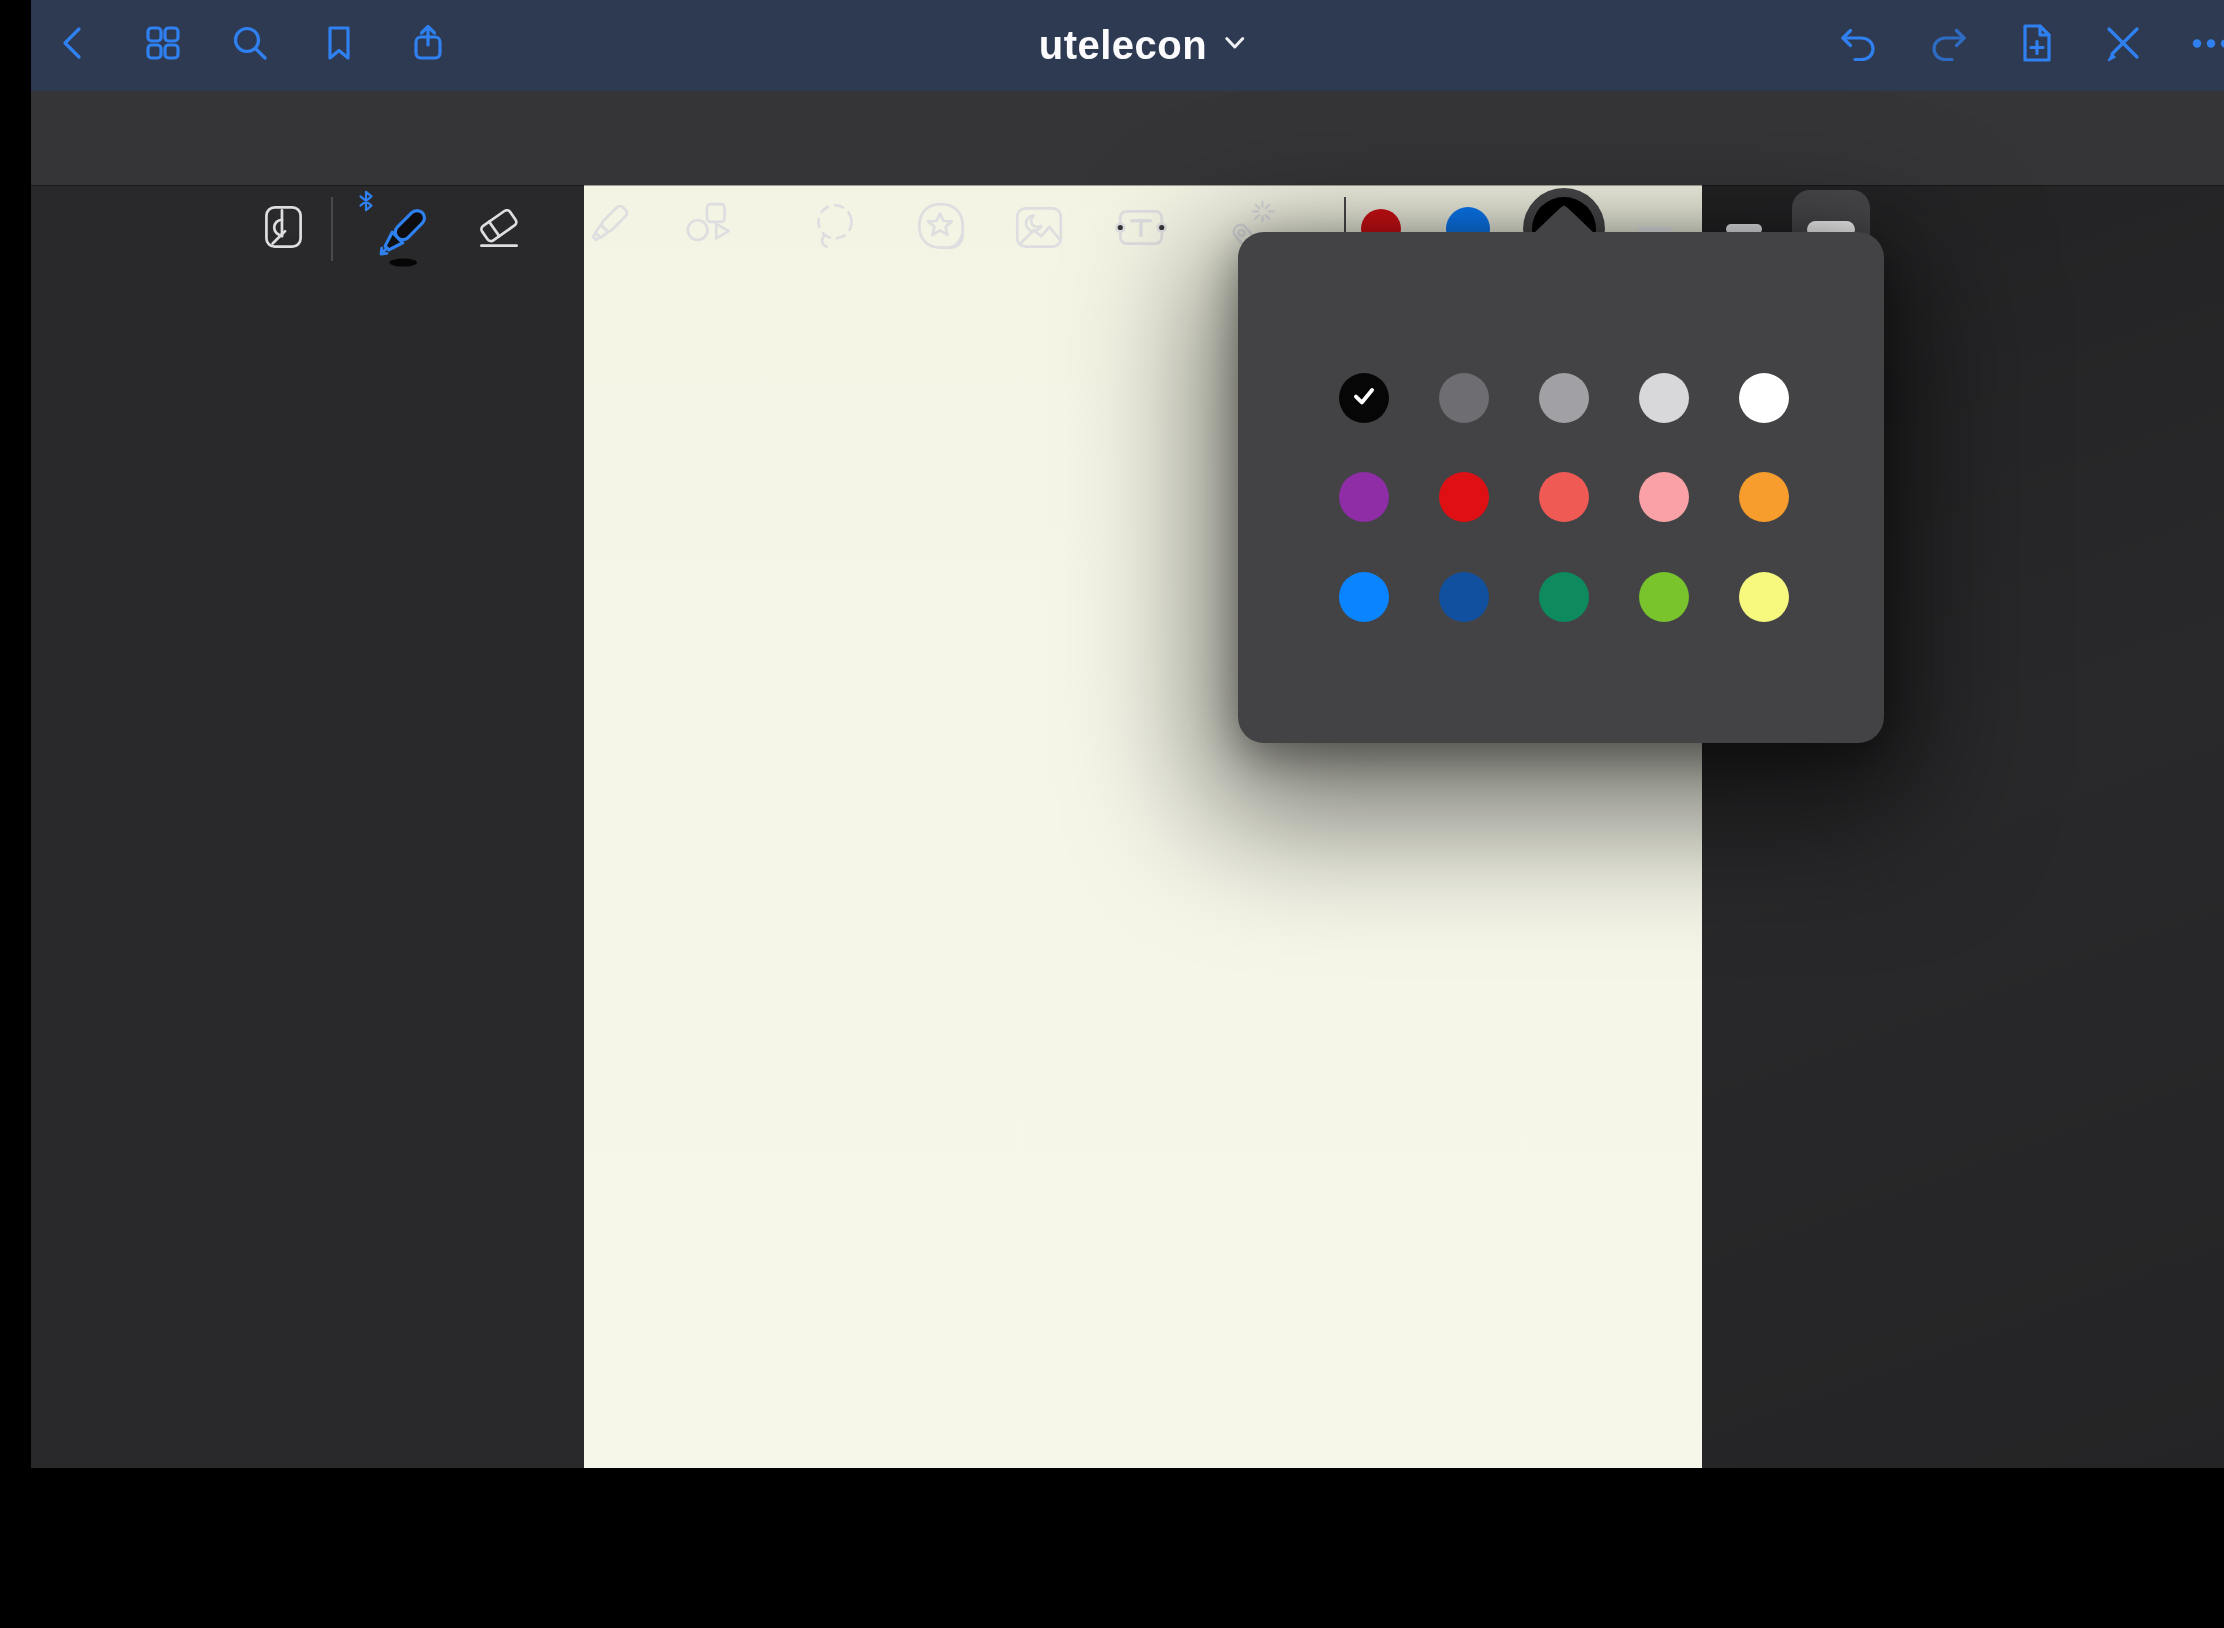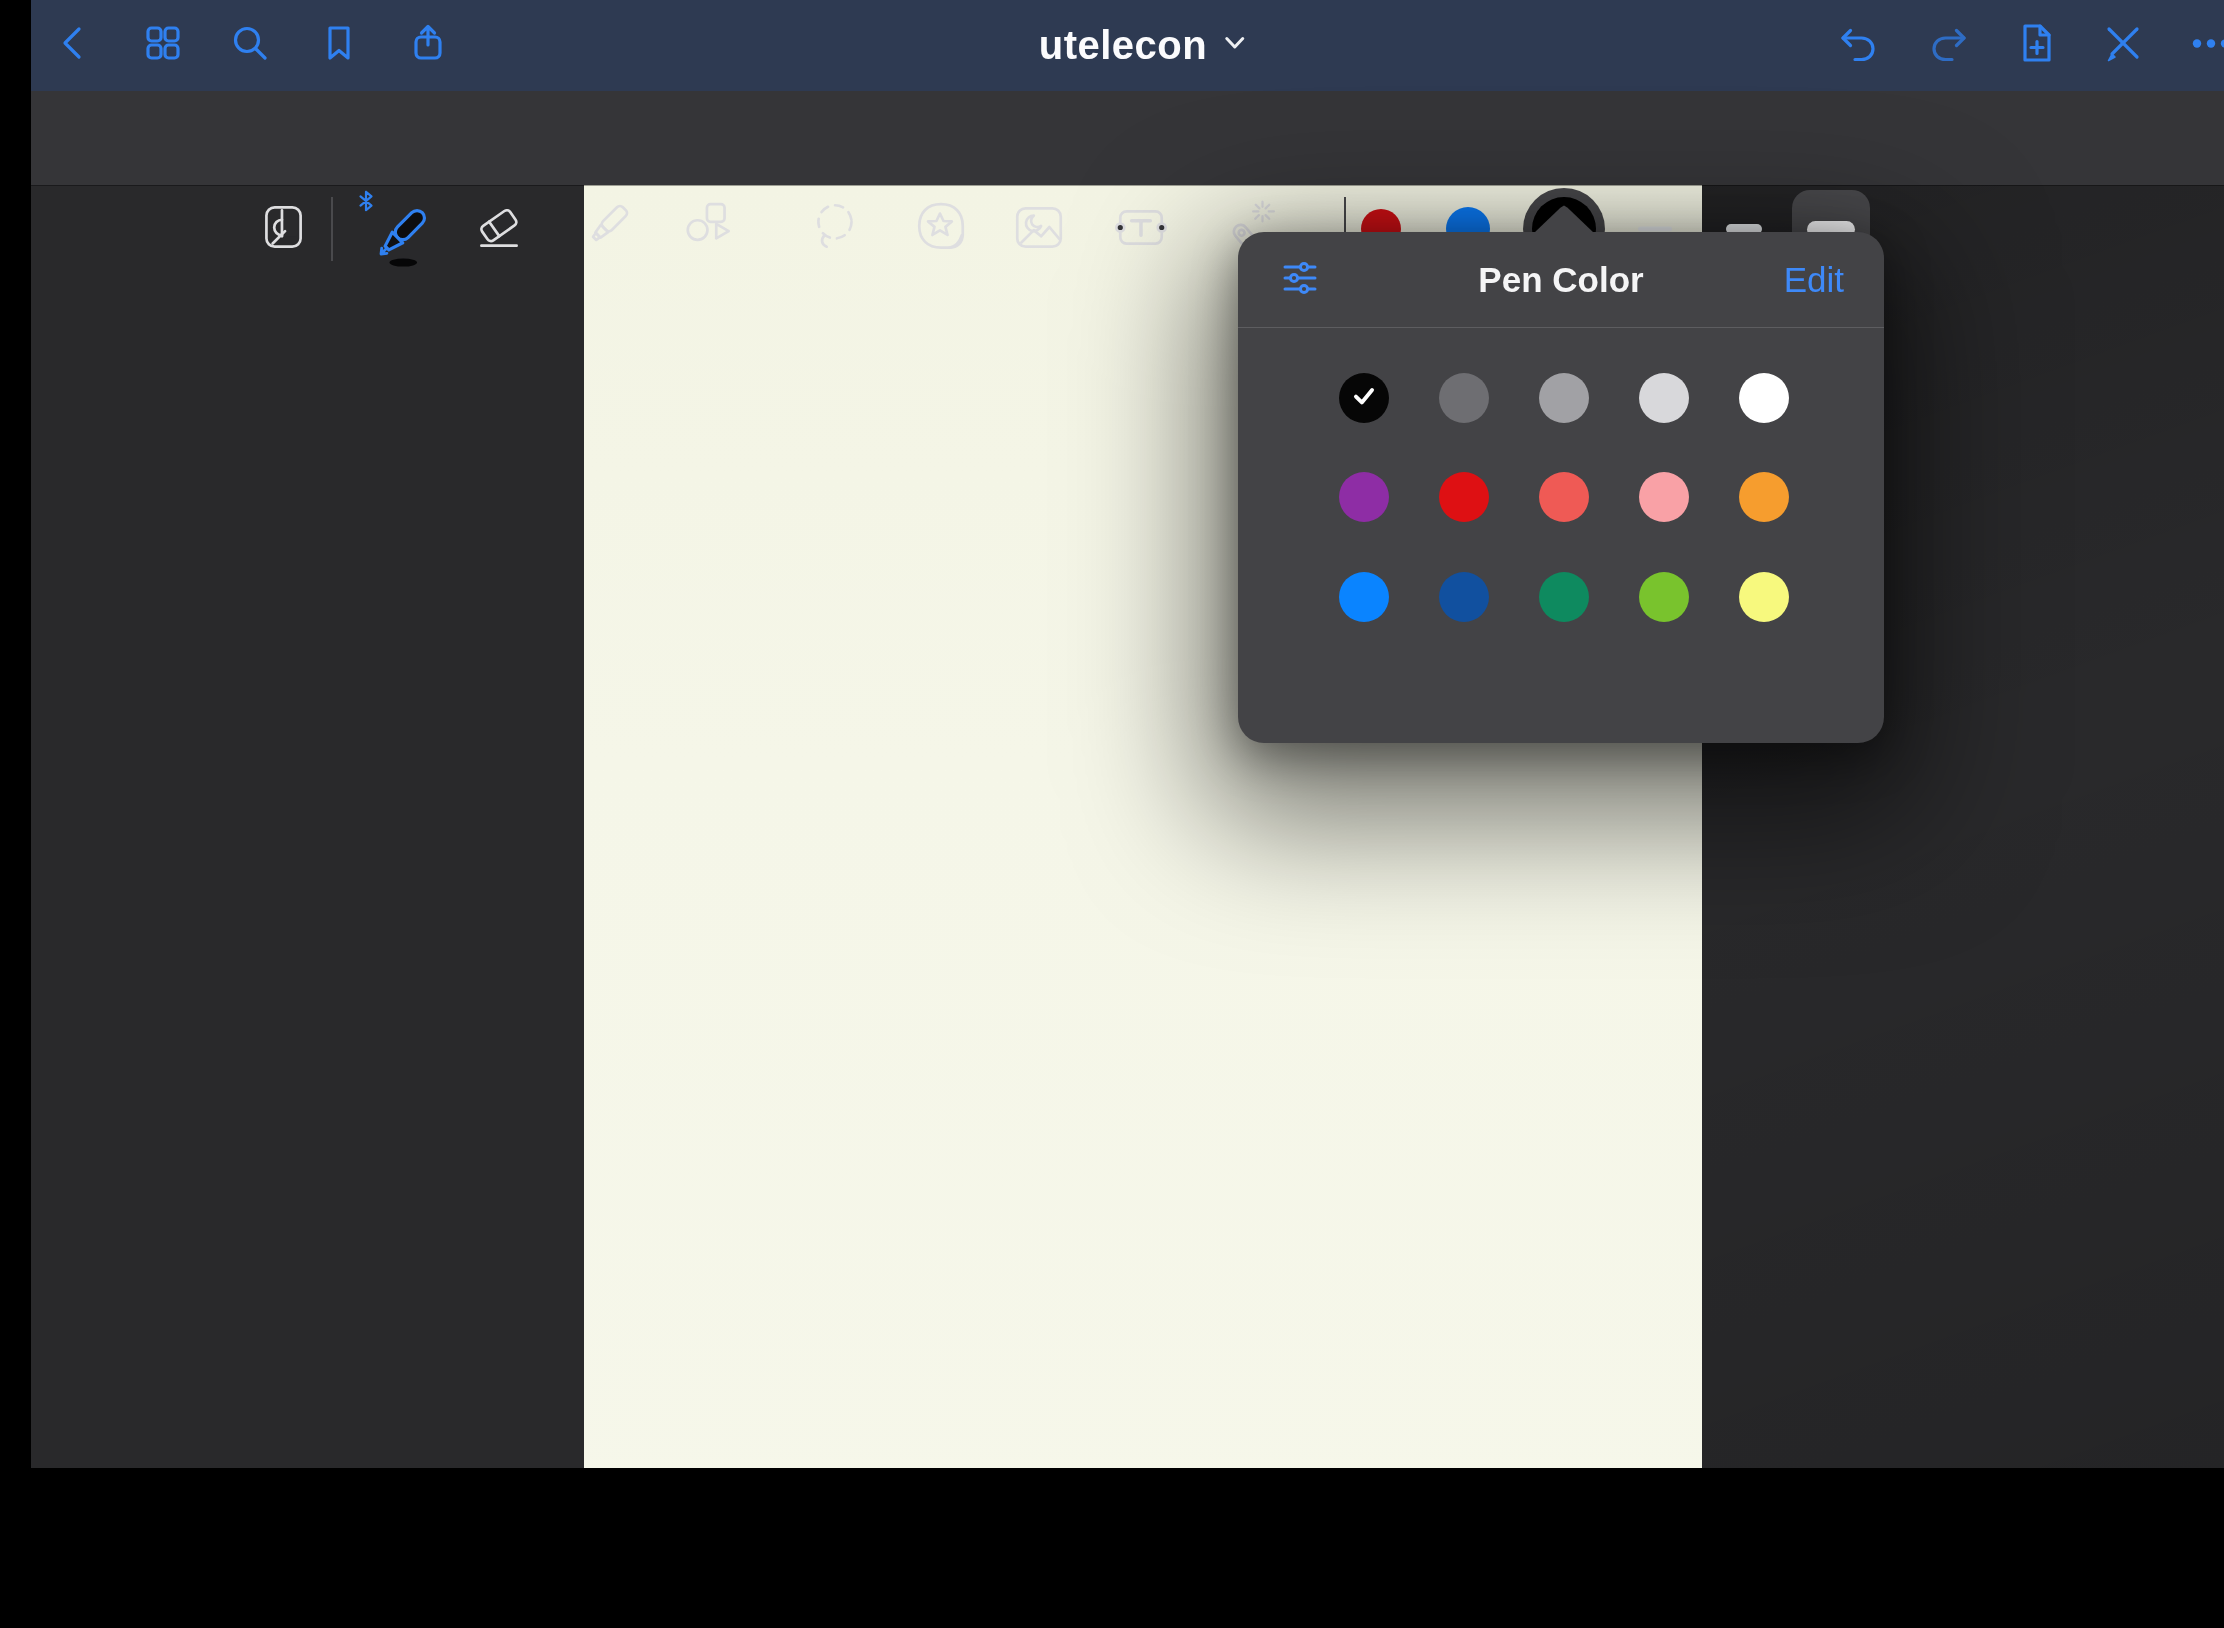--- a/index.html
+++ b/index.html
@@ -279,35 +279,20 @@
     <div class="thick" style="left:1624px;width:34px;height:5px;"></div>
     <div class="thick" style="left:1713px;width:36px;height:10px;"></div>
     <div class="thick-sel-bg" style="left:1800px">
       <div style="width:48px;height:17px;background:#fbfbfc;border-radius:9px;"></div>
     </div>
   </div>
 
   <div class="popover">
     <div class="pop-arrow"></div>
 
-    <div class="pop-header">
-      <div class="pop-settings">
-        <span>
-          <svg width="40" height="40" viewBox="0 0 40 40" fill="none">
-            <path d="M5 9 H35"></path>
-              <circle cx="24" cy="9" r="3.6" fill="#434346"></circle>
-            <path d="M5 20 H35"></path>
-              <circle cx="14" cy="20" r="3.6" fill="#434346"></circle>
-            <path d="M5 31 H35"></path>
-              <circle cx="24" cy="31" r="3.6" fill="#434346"></circle>
-            </svg></span>
-      </div>
-      <div class="pop-title">Pen Color</div>
-      <div class="pop-edit">Edit</div>
-    </div>
 
     <div class="swatch" style="left: 126px; top: 166px; background: rgb(6, 6, 6);">
       <span>
         <svg width="28" height="28" viewBox="0 0 26 26">
             <path d="M5.5 13.5 L11 19 L20.5 7.5" stroke="#fff" stroke-width="3.6" fill="none" stroke-linecap="round" stroke-linejoin="round"></path>
           </svg></span>
     </div>
     <div class="swatch" style="left: 226px; top: 166px; background: rgb(110, 110, 114);"></div>
     <div class="swatch" style="left: 326px; top: 166px; background: rgb(161, 161, 165);"></div>
     <div class="swatch" style="left: 426px; top: 166px; background: rgb(216, 216, 219);"></div>

